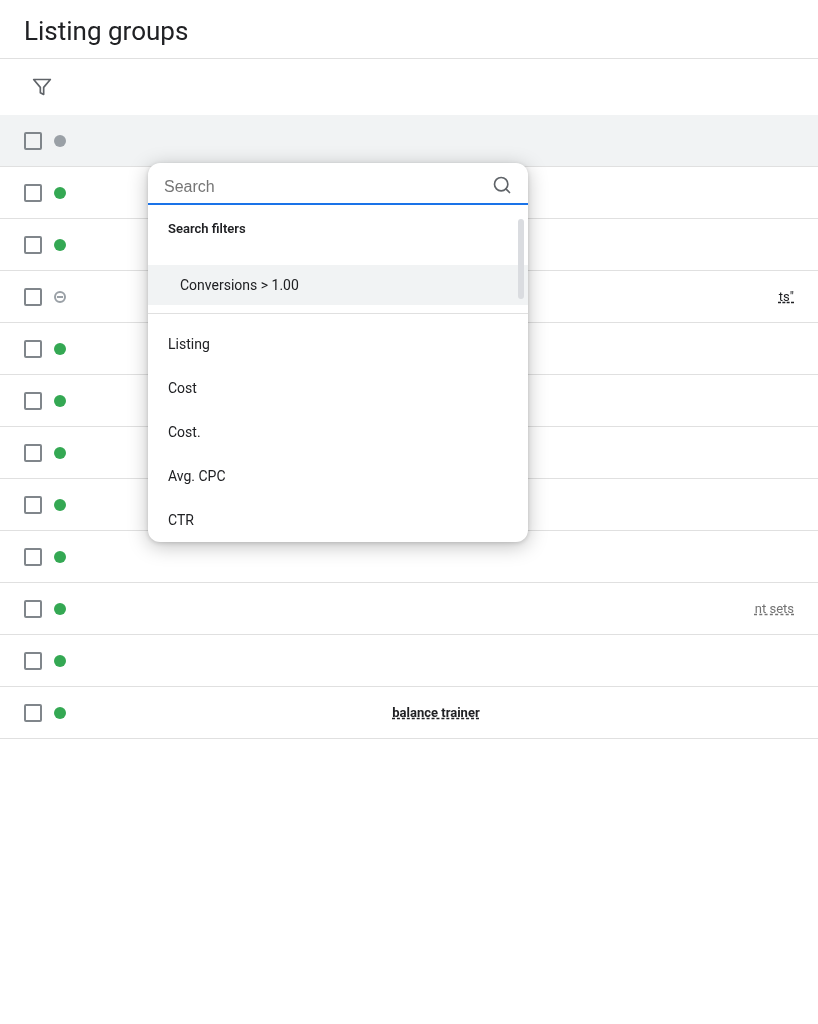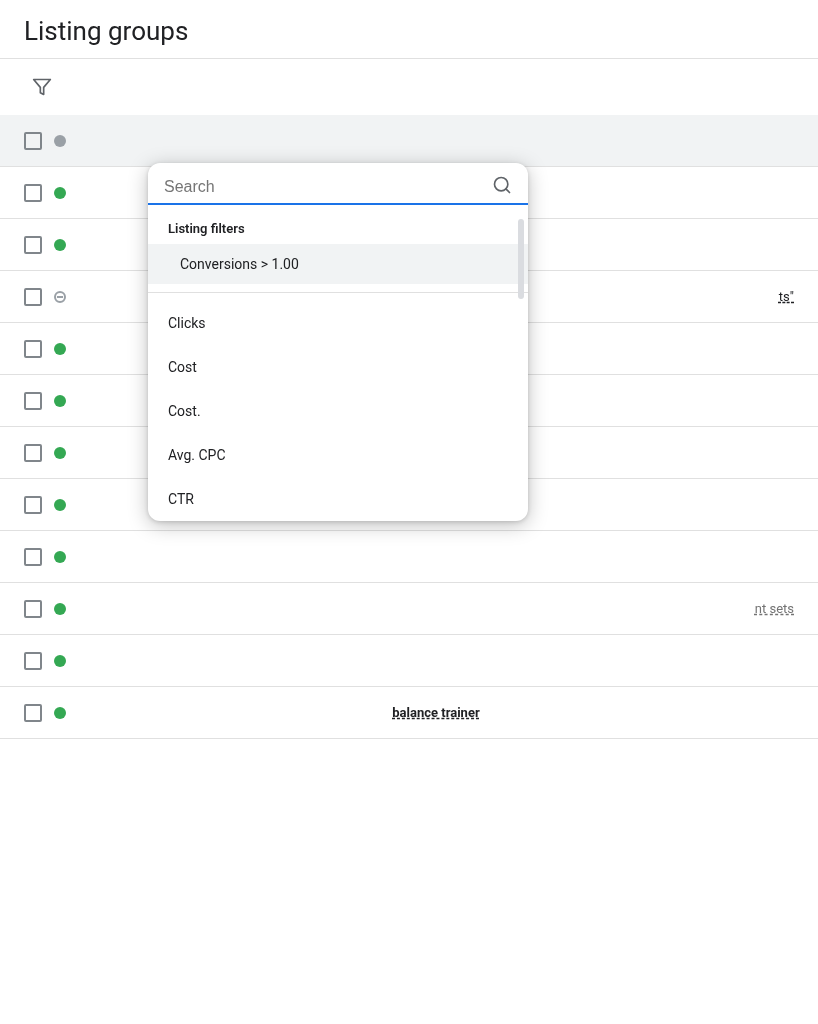--- a/index.html
+++ b/index.html
@@ -145,20 +145,21 @@
     .dropdown-item {
       padding: 12px 20px 12px 32px;
       font-size: 14px;
       color: #202124;
       cursor: pointer;
       transition: background 0.1s;
     }
 
     .dropdown-item.active {
       background: #f1f3f4;
+      margin-top: 21px;
     }
 
     .dropdown-divider {
       border: none;
       border-top: 1px solid #e0e0e0;
       margin: 8px 0;
     }
 
     .dropdown-filter-item {
       padding: 14px 20px;
@@ -291,30 +292,30 @@
     <div class="search-box">
       <input class="search-input" type="text" placeholder="Search" style="">
       <span>
         <svg width="20" height="20" viewBox="0 0 24 24" fill="none" stroke="#5f6368" stroke-width="2" stroke-linecap="round" stroke-linejoin="round">
           <circle cx="11" cy="11" r="8"></circle>
           <line x1="21" y1="21" x2="16.65" y2="16.65"></line>
         </svg>
       </span>
     </div>
 
-    <div class="dropdown-section-label">Listing filters</div>
+    <div class="dropdown-section-label">Search filters</div>
 
     <div class="dropdown-item active">
       <span>Conversions &gt; 1.00</span>
     </div>
 
     <hr class="dropdown-divider">
 
     <div class="dropdown-filter-item">
-      <span>Clicks</span>
+      <span>Listing</span>
     </div>
     <div class="dropdown-filter-item">
       <span>Cost</span>
     </div>
     <div class="dropdown-filter-item">
       <span>Cost.</span>
     </div>
     <div class="dropdown-filter-item">
       <span>Avg. CPC</span>
     </div>

